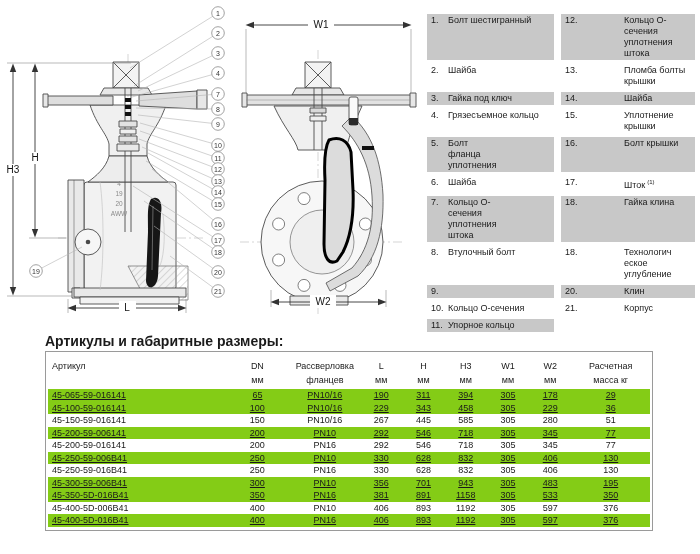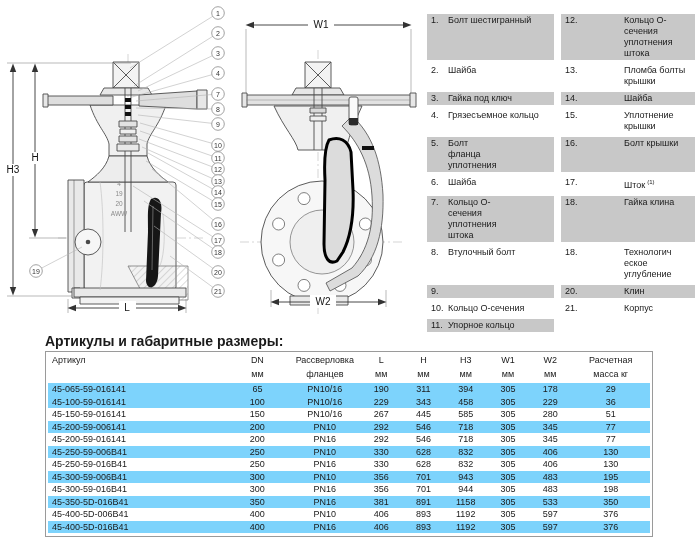--- a/index.html
+++ b/index.html
@@ -30,24 +30,24 @@
   .section-title{position:absolute;left:45px;top:333px;font-size:14px;font-weight:bold;}
 
   
   .table-wrap{position:absolute;left:45px;top:351px;width:602px;
     border:1px solid #9a9a9a;background:#fff;padding:1px 2px 3px 2px;}
   table.dim{width:100%;border-collapse:collapse;table-layout:fixed;}
   table.dim th, table.dim td{
     font-size:9px;font-weight:normal;padding:0;text-align:center;
     white-space:nowrap;overflow:hidden;}
   table.dim td{height:12.5px;line-height:12.5px;}
-  table.dim thead th{height:30px;vertical-align:top;padding-top:0;}
+  table.dim thead th{height:30px;vertical-align:top;padding-top:6px;}
   table.dim thead div{line-height:14px;}
   table.dim .col-art{text-align:left;padding-left:4px;}
-  table.dim tr.shaded{background:#7dd3fc;}
+  table.dim tr.shaded{background:#84cc16;text-decoration:underline;}
 </style>
 </head>
 <body>
 
 <div class="page">
 
   <svg id="dwg" width="425" height="332" viewBox="0 0 425 332">
     <defs>
       <pattern id="hatch" width="5" height="5" patternTransform="rotate(45)" patternUnits="userSpaceOnUse">
         <line x1="0" y1="0" x2="0" y2="5" stroke="#9a9a9a" stroke-width="0.7"></line>
@@ -559,31 +559,20 @@
             <td class="col-art">45-300-59-006B41</td>
             <td>300</td>
             <td>PN10</td>
             <td>356</td>
             <td>701</td>
             <td>943</td>
             <td>305</td>
             <td>483</td>
             <td>195</td>
           </tr>
-          <tr>
-            <td class="col-art">45-300-59-016B41</td>
-            <td>300</td>
-            <td>PN16</td>
-            <td>356</td>
-            <td>701</td>
-            <td>944</td>
-            <td>305</td>
-            <td>483</td>
-            <td>198</td>
-          </tr>
           <tr class="shaded">
             <td class="col-art">45-350-5D-016B41</td>
             <td>350</td>
             <td>PN16</td>
             <td>381</td>
             <td>891</td>
             <td>1158</td>
             <td>305</td>
             <td>533</td>
             <td>350</td>

